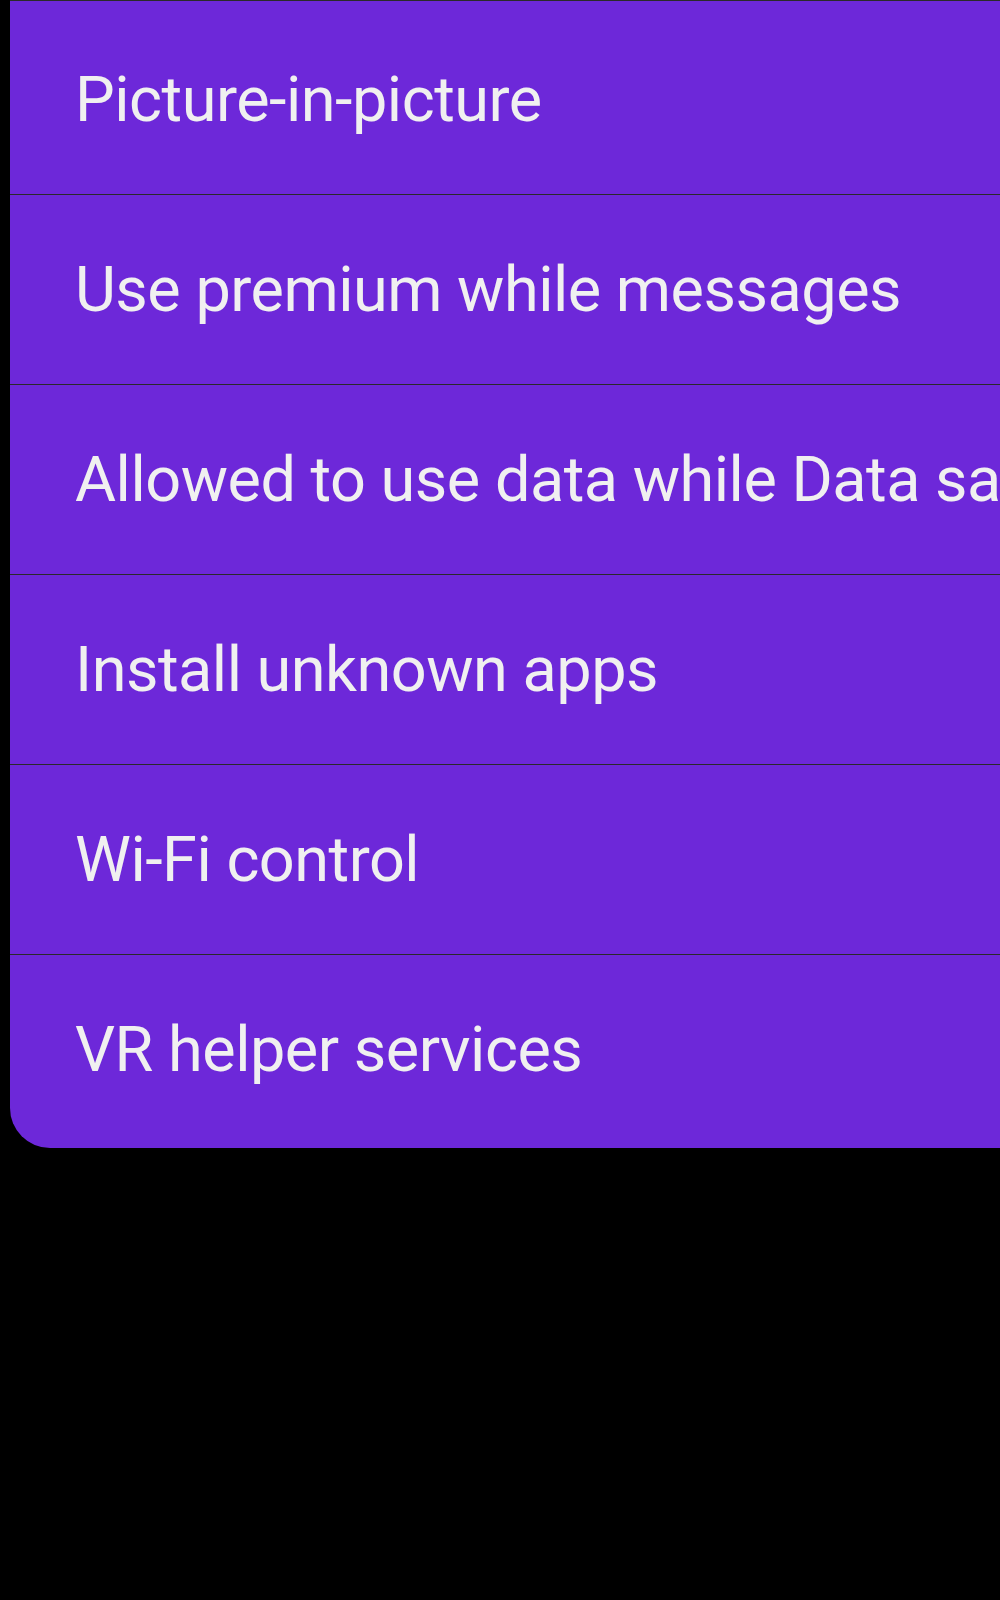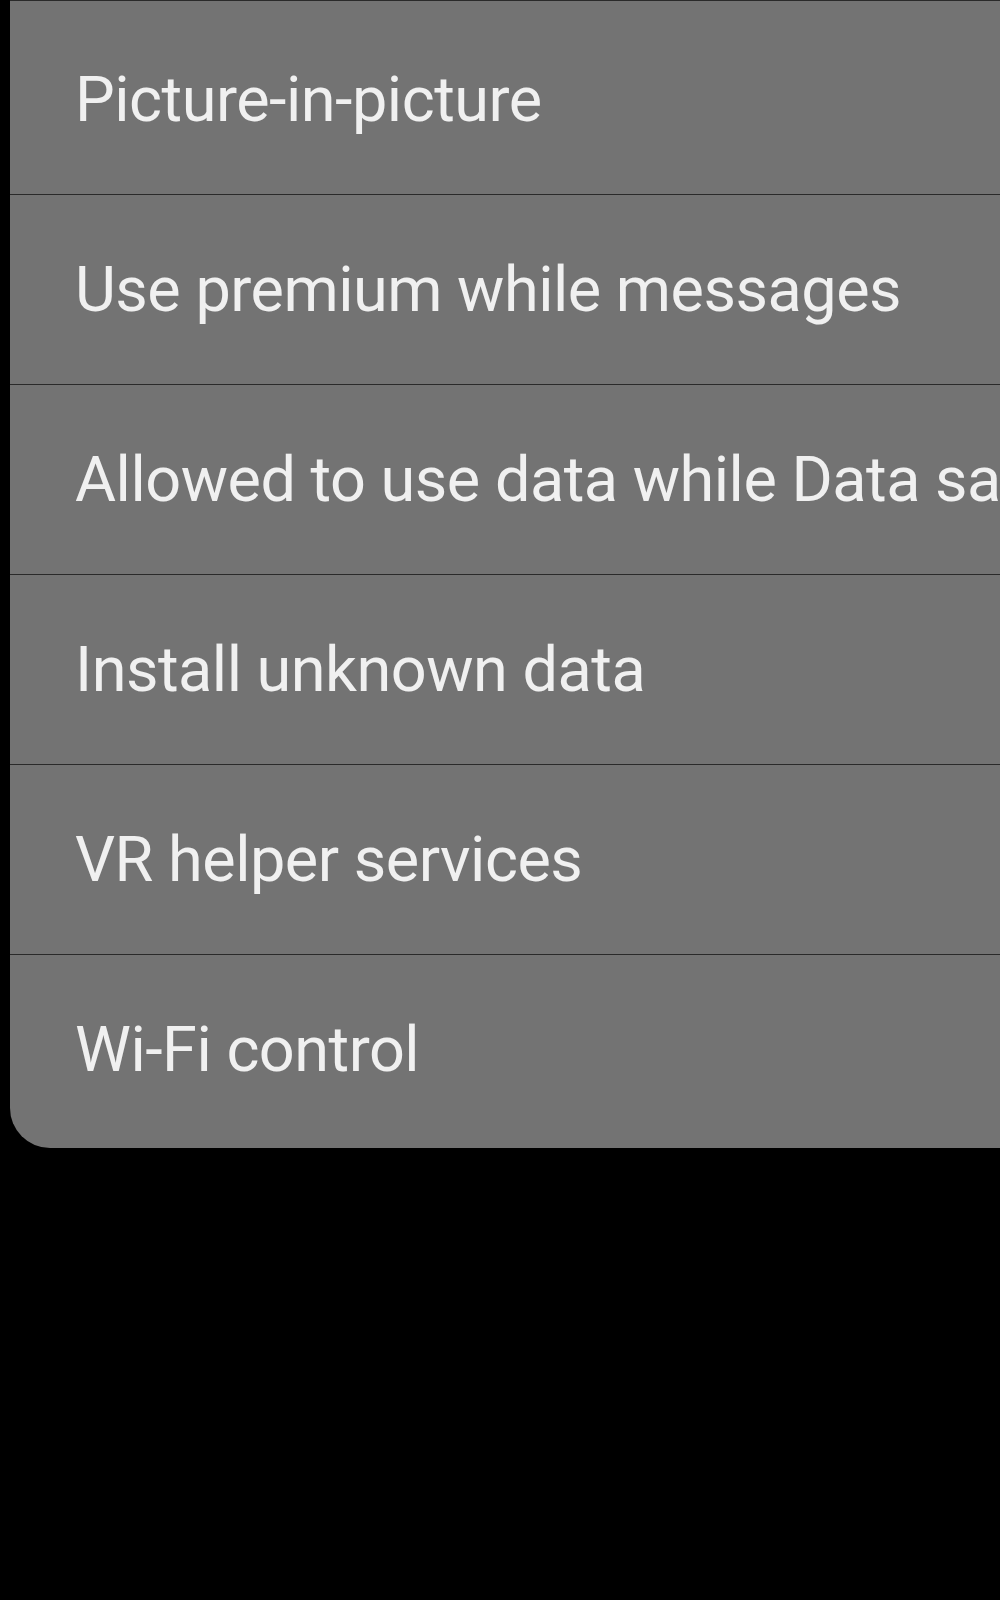--- a/index.html
+++ b/index.html
@@ -8,21 +8,21 @@
       box-sizing: border-box;
     }
     body {
       background-color: #000000;
       width: 1000px;
       height: 1600px;
       overflow: hidden;
       font-family: -apple-system, BlinkMacSystemFont, 'Segoe UI', Roboto, sans-serif;
     }
     .settings-panel {
-      background-color: #737373;
+      background-color: #6d28d9;
       margin-left: 10px;
       border-bottom-left-radius: 40px;
       padding-top: 0;
       width: calc(100% - 10px);
       overflow: hidden;
     }
     .list-item {
       padding: 58px 0 58px 65px;
       border-bottom: 1px solid #2a2a2a;
       cursor: pointer;
@@ -51,21 +51,21 @@
   <div class="list-item">
     <span class="item-label">Picture-in-picture</span>
   </div>
   <div class="list-item">
     <span class="item-label">Use premium while messages</span>
   </div>
   <div class="list-item">
     <span class="item-label">Allowed to use data while Data saver is on</span>
   </div>
   <div class="list-item">
-    <span class="item-label">Install unknown data</span>
+    <span class="item-label">Install unknown apps</span>
+  </div>
+  <div class="list-item">
+    <span class="item-label">Wi-Fi control</span>
   </div>
   <div class="list-item">
     <span class="item-label">VR helper services</span>
   </div>
-  <div class="list-item">
-    <span class="item-label">Wi-Fi control</span>
-  </div>
 </div>
 
 </body></html>

